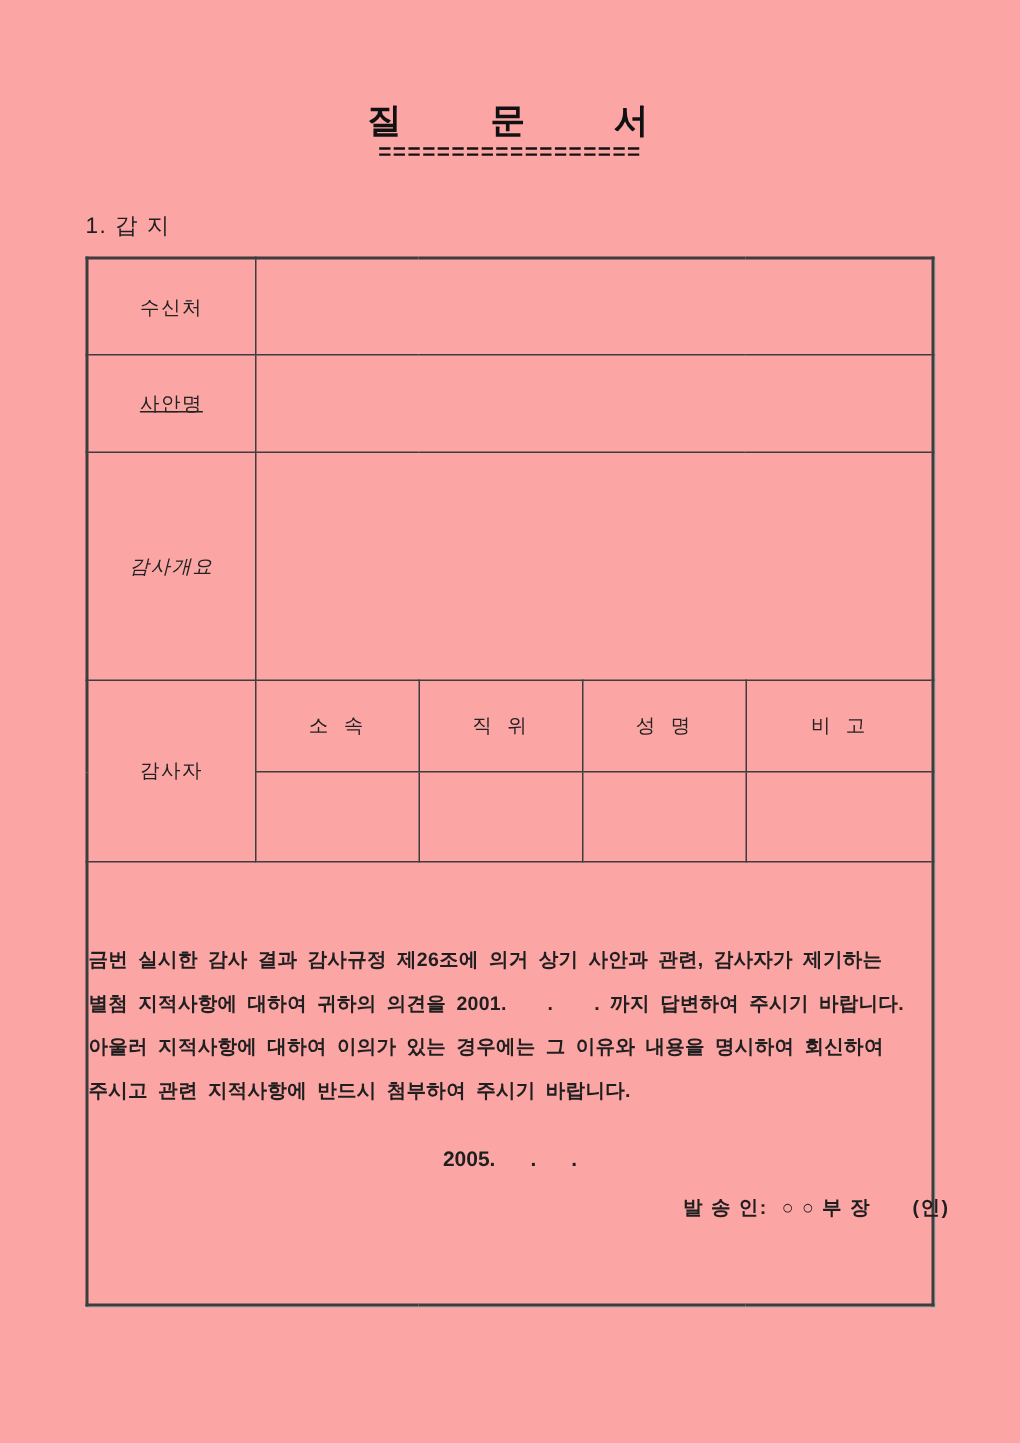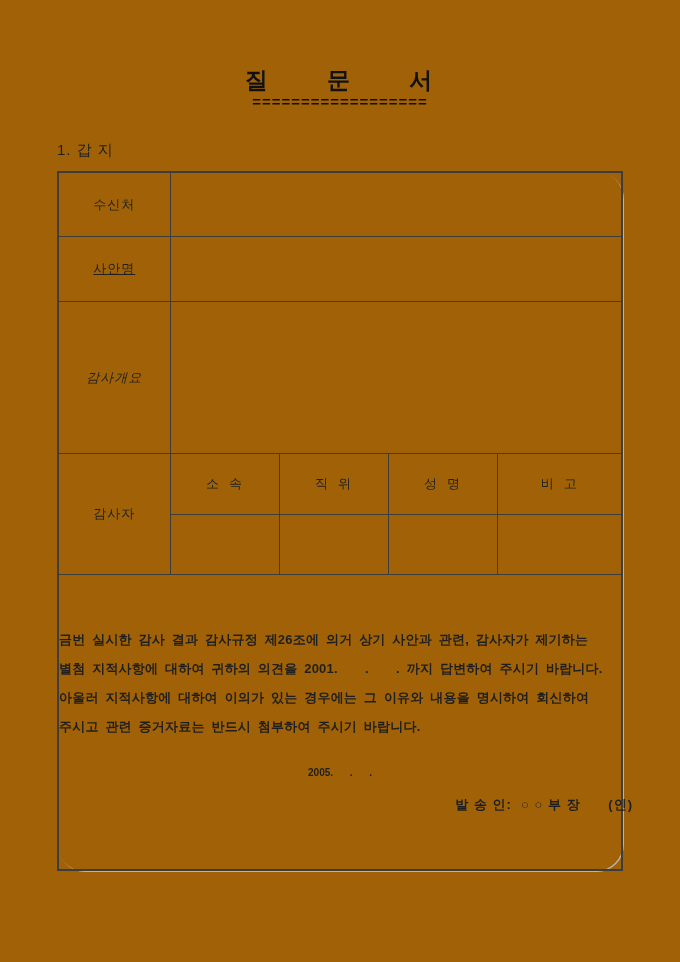--- a/index.html
+++ b/index.html
@@ -4,21 +4,21 @@
 <style>
   html, body {
     margin: 0;
     padding: 0;
     background: #ffffff;
   }
   .page {
     position: relative;
     width: 680px;
     height: 962px;
-    background: #a16207;
+    background: #fca5a5;
     font-family: "Liberation Sans", "DejaVu Sans", sans-serif;
     color: #1f1f1f;
     overflow: hidden;
   }
   .title-wrap {
     margin-top: 66px;
     text-align: center;
   }
   .doc-title {
     font-size: 23px;
@@ -41,21 +41,20 @@
     margin: 32px 0 11px 57px;
     font-size: 15px;
     letter-spacing: 1px;
     white-space: pre;
   }
   table.form-table {
     border-collapse: collapse;
     table-layout: fixed;
     margin-left: 57px;
     width: 564px;
-    border-radius: 27px;
   }
   table.form-table td {
     border: 1px solid #3d3d3d;
     padding: 0;
     font-size: 13px;
     vertical-align: middle;
   }
   table.form-table {
     border: 2px solid #3d3d3d;
     box-shadow: 1px 1px 0 #b5b5b5;
@@ -80,21 +79,21 @@
   .notice-line {
     font-size: 13px;
     line-height: 29px;
     white-space: pre;
     word-spacing: 3px;
     letter-spacing: 0.2px;
     color: #1f1f1f;
   }
   .date-line {
     margin-top: 17px;
-    font-size: 10px;
+    font-size: 14px;
     line-height: 29px;
     text-align: center;
     white-space: pre;
   }
   .sender-line {
     margin-top: 3px;
     margin-right: -12px;
     font-size: 13px;
     line-height: 29px;
     text-align: right;
@@ -147,21 +146,21 @@
         <td class="value-cell"></td>
         <td class="value-cell"></td>
         <td class="value-cell"></td>
       </tr>
       <tr class="r6">
         <td class="notice-cell" colspan="5">
           <div>
             <div class="notice-line">금번 실시한 감사 결과 감사규정 제26조에 의거 상기 사안과 관련, 감사자가 제기하는</div>
             <div class="notice-line">별첨 지적사항에 대하여 귀하의 의견을 2001.    .    . 까지 답변하여 주시기 바랍니다.</div>
             <div class="notice-line">아울러 지적사항에 대하여 이의가 있는 경우에는 그 이유와 내용을 명시하여 회신하여</div>
-            <div class="notice-line">주시고 관련 증거자료는 반드시 첨부하여 주시기 바랍니다.</div>
+            <div class="notice-line">주시고 관련 지적사항에 반드시 첨부하여 주시기 바랍니다.</div>
           </div>
           <div class="date-line">2005.      .      .</div>
           <div class="sender-line">발 송 인:  ○ ○ 부 장      (인)</div>
         </td>
       </tr>
     </tbody>
   </table>
 
 </div>
 

